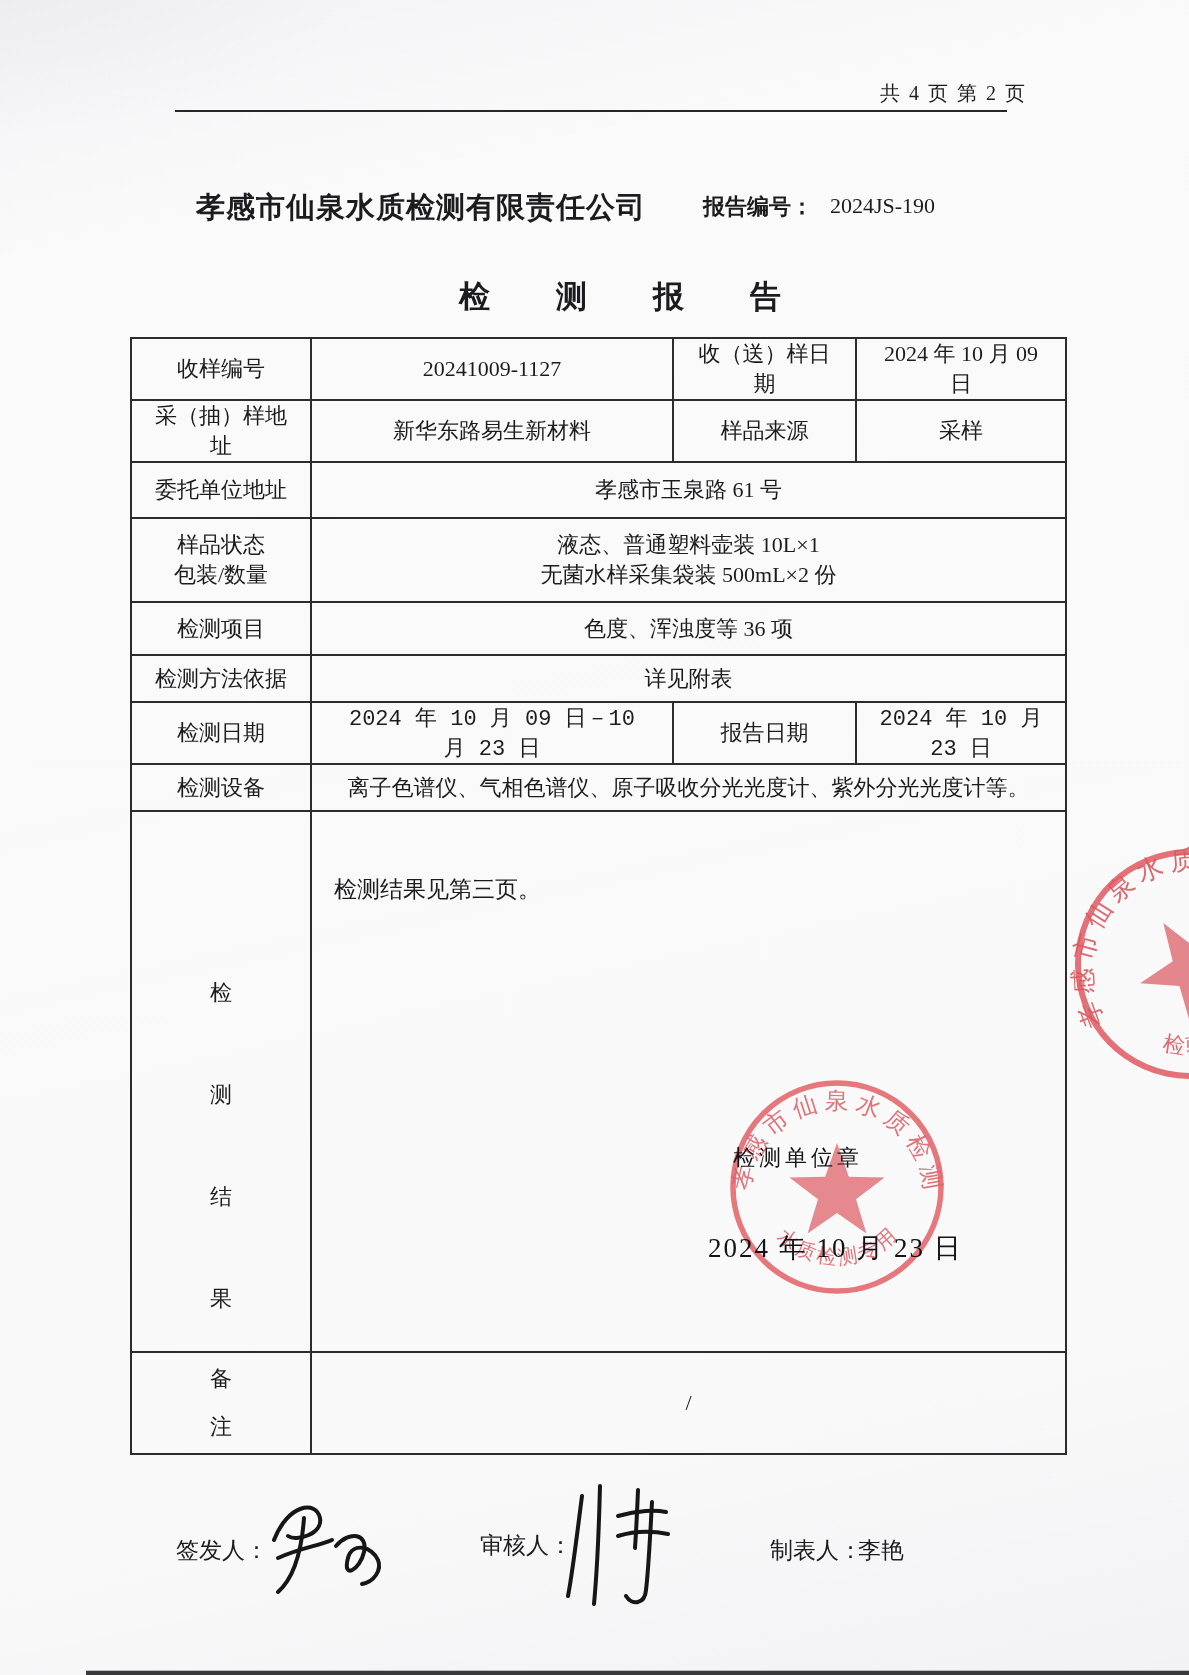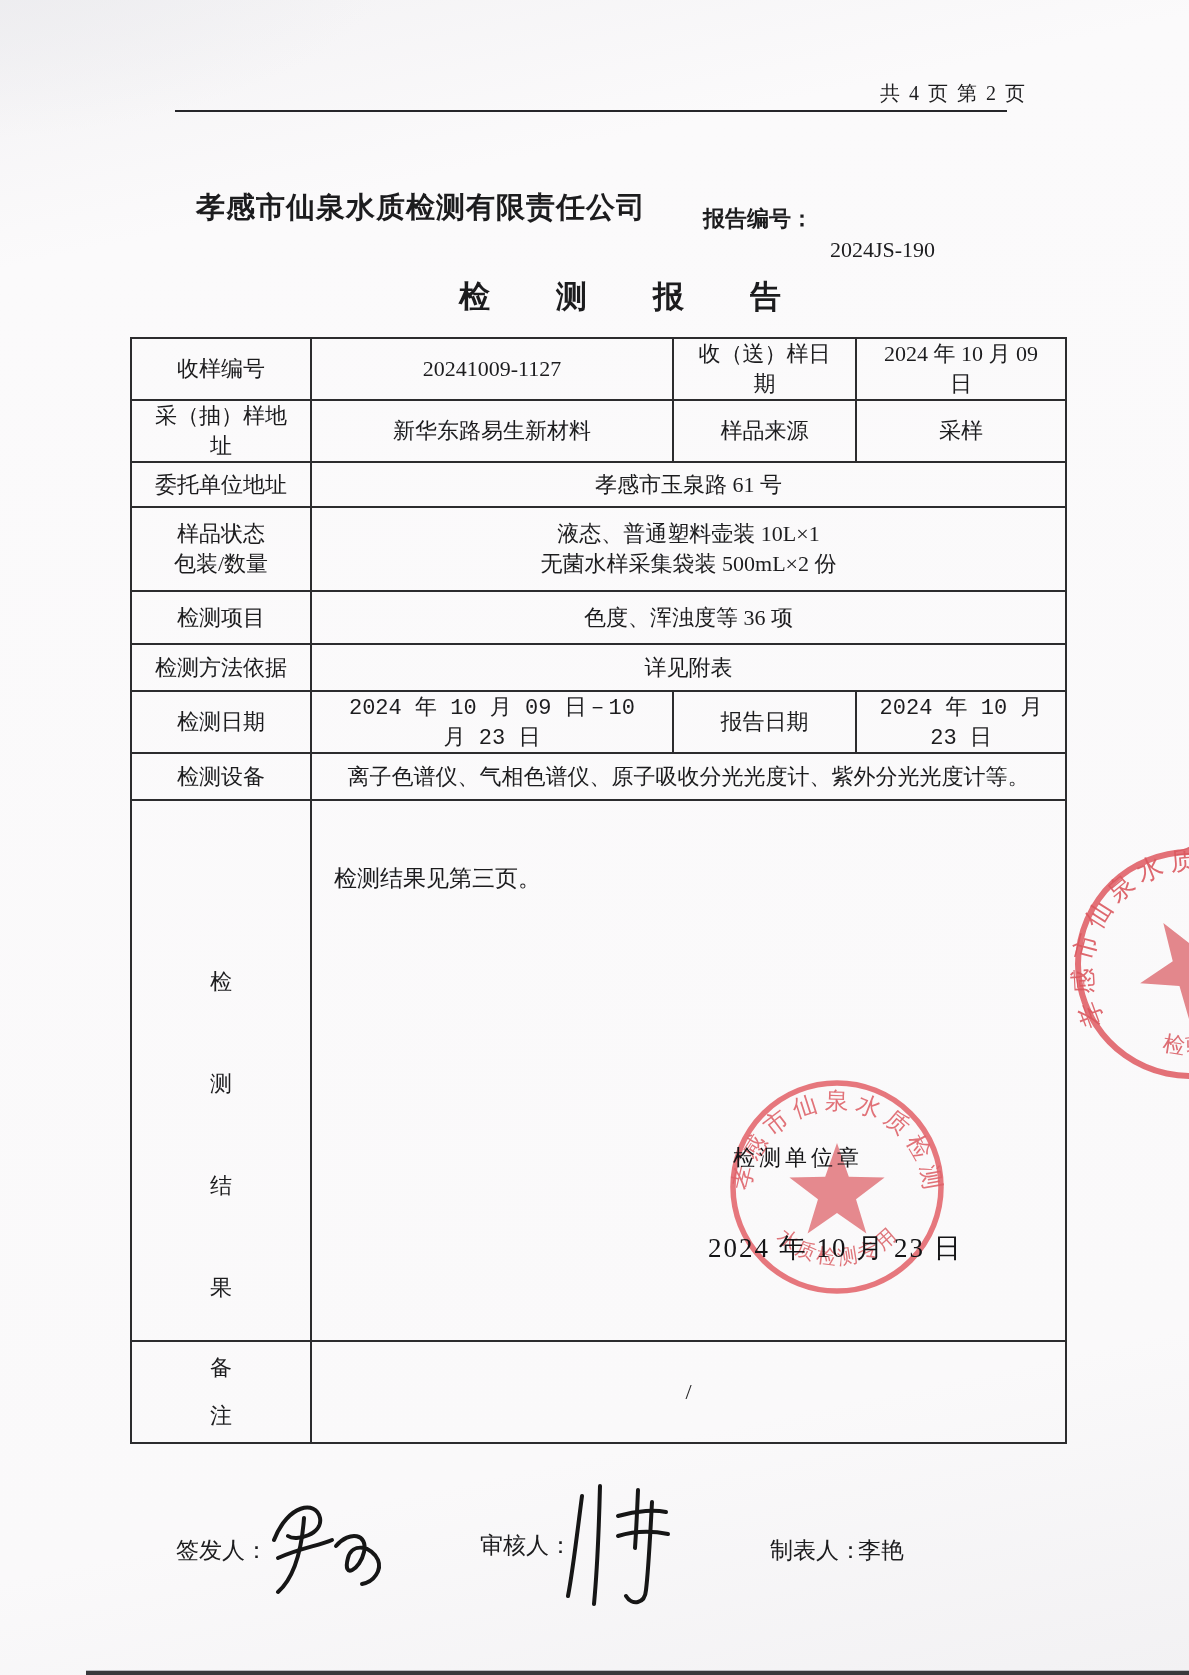--- a/index.html
+++ b/index.html
@@ -13,33 +13,33 @@
     position:absolute;inset:0;overflow:hidden;
     background:
       radial-gradient(1200px 500px at -5% -3%, #ebebee 0%, rgba(250,249,250,0) 38%),
       linear-gradient(168deg,#f3f2f4 0%,#fbfafb 14%,#faf9fa 82%,#f2f1f3 100%);
   }
   .abs{position:absolute;}
   .pageinfo{font-size:20px;letter-spacing:2px;}
   .hr-top{height:2px;background:#26262a;}
   .company{font-size:29px;font-weight:bold;letter-spacing:1px;}
   .repno-label{font-size:22px;font-weight:bold;}
-  .repno{font-size:22px;margin-top:44px;}
+  .repno{font-size:22px;}
   .doc-title{font-size:31px;font-weight:bold;letter-spacing:66px;text-align:center;text-indent:66px;}
   table.report{
     position:absolute;left:130px;top:337px;width:935px;
     border-collapse:collapse;table-layout:fixed;
     font-size:22px;
   }
   table.report td{
     border:2px solid #2c2c2e;
     text-align:center;vertical-align:middle;
     padding:0 20px;overflow:hidden;
   }
-  tr.r1{height:47px;} tr.r2{height:65px;} tr.r3{height:45px;} tr.r4{height:45px;}
+  tr.r1{height:47px;} tr.r2{height:65px;} tr.r3{height:45px;} tr.r4{height:56px;}
   tr.r5{height:84px;} tr.r6{height:53px;} tr.r7{height:47px;} tr.r8{height:46px;font-family:Liberation Mono, monospace;}
   tr.r9{height:47px;} tr.r10{height:541px;} tr.r11{height:102px;}
   .two-line{display:flex;flex-direction:column;justify-content:space-evenly;height:100%;}
   .left-text{text-align:left;padding-left:16px;}
   .vlabel{display:flex;flex-direction:column;align-items:center;padding-top:128px;gap:72px;height:100%;box-sizing:border-box;}
   .vlabel-sm{display:flex;flex-direction:column;align-items:center;justify-content:center;gap:18px;height:100%;}
   td.rel{position:relative;}
   .result-note{position:absolute;left:22px;top:62px;font-size:23px;}
   .stamp-caption{font-size:22px;letter-spacing:4px;color:#141416;z-index:5;}
   .stamp-date{font-size:27px;letter-spacing:2px;color:#141416;z-index:5;}
@@ -52,21 +52,21 @@
 </style>
 </head>
 <body>
 
 <div class="page">
 
   <div class="abs pageinfo" style="left:880px;top:80px;">共 4 页  第 2 页</div>
   <div class="abs hr-top" style="left:175px;top:110px;width:832px;"></div>
 
   <div class="abs company" style="left:196px;top:188px;">孝感市仙泉水质检测有限责任公司</div>
-  <div class="abs repno-label" style="left:703px;top:204px;">报告编号：</div>
+  <div class="abs repno-label" style="left:703px;top:192px;">报告编号：</div>
   <div class="abs repno" style="left:830px;top:193px;">2024JS-190</div>
 
   <div class="abs doc-title" style="left:240px;top:276px;width:760px;">检测报告</div>
 
   <table class="report">
     <colgroup>
         <col style="width:180px">
         <col style="width:362px">
         <col style="width:183px">
         <col style="width:210px">

